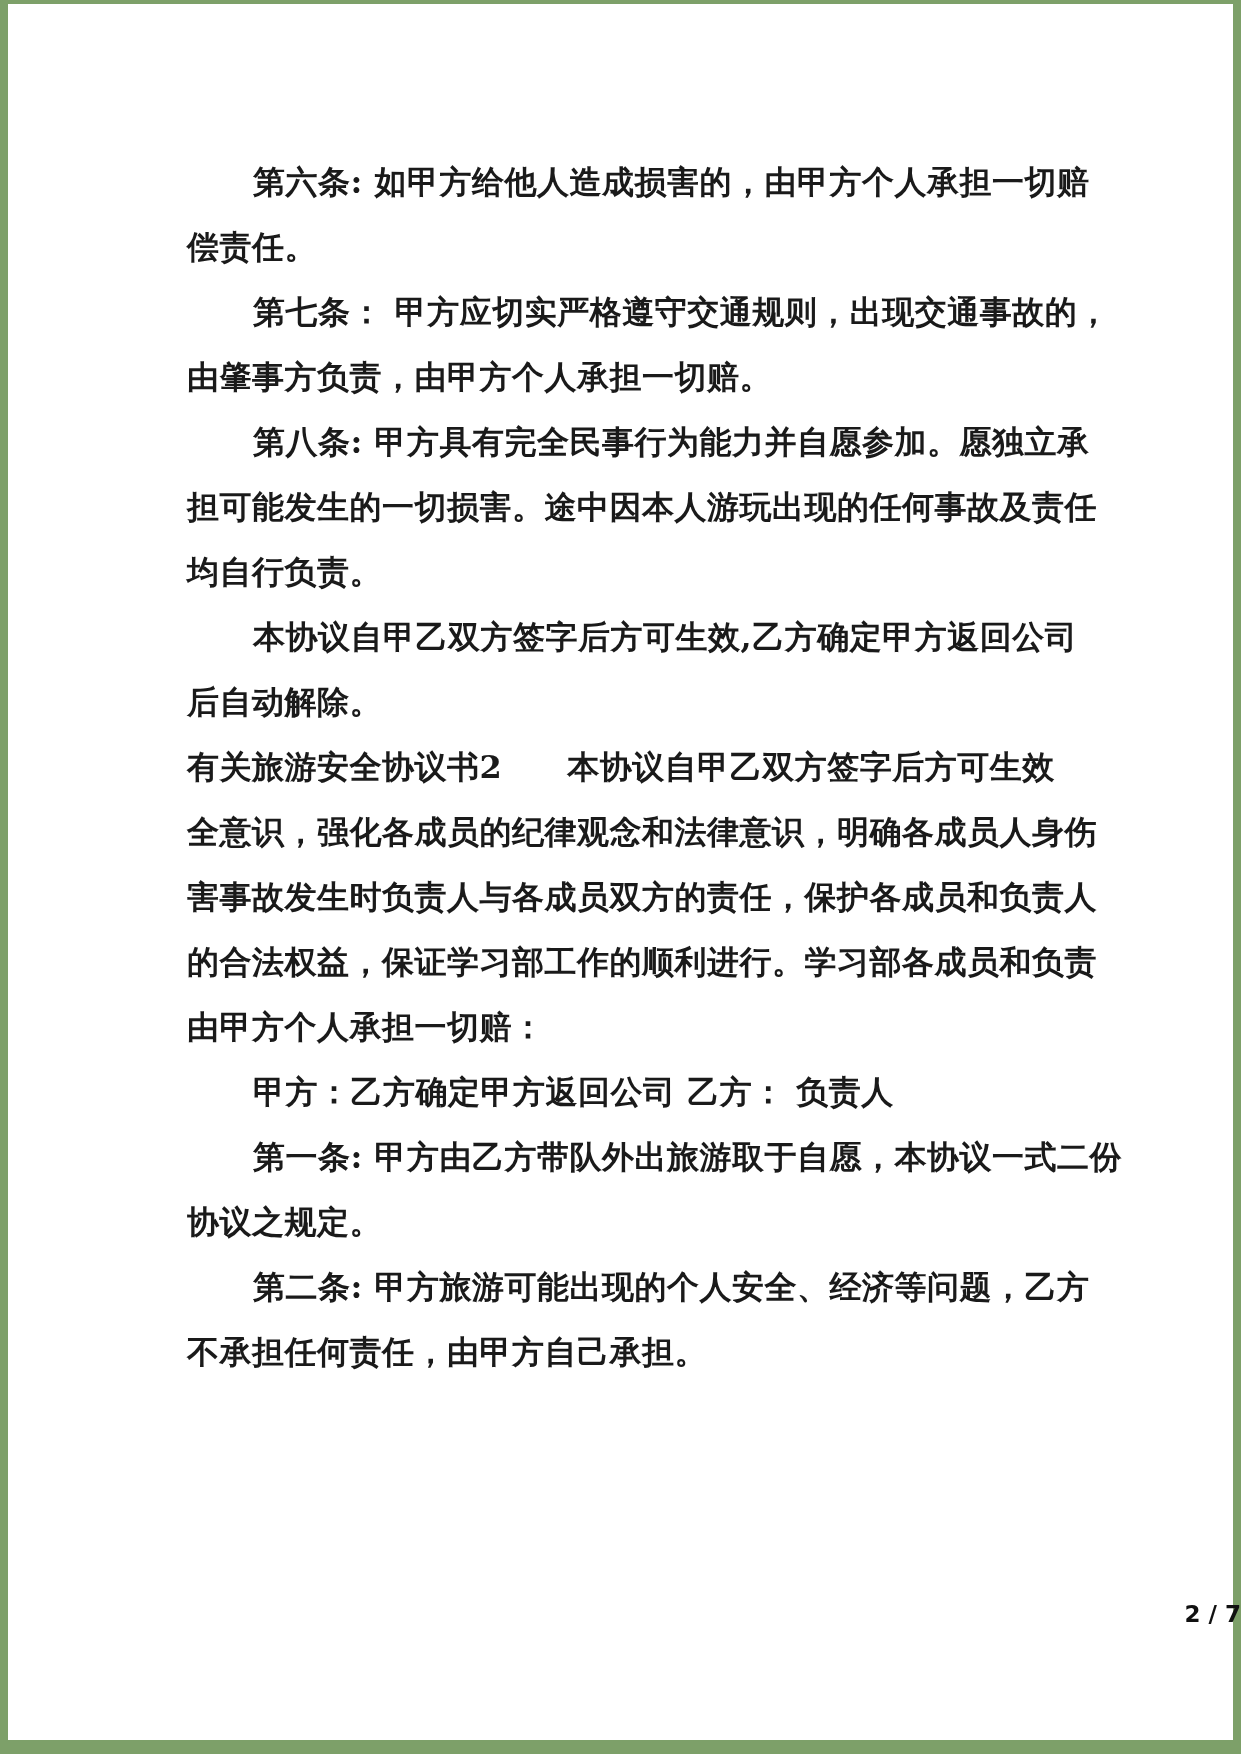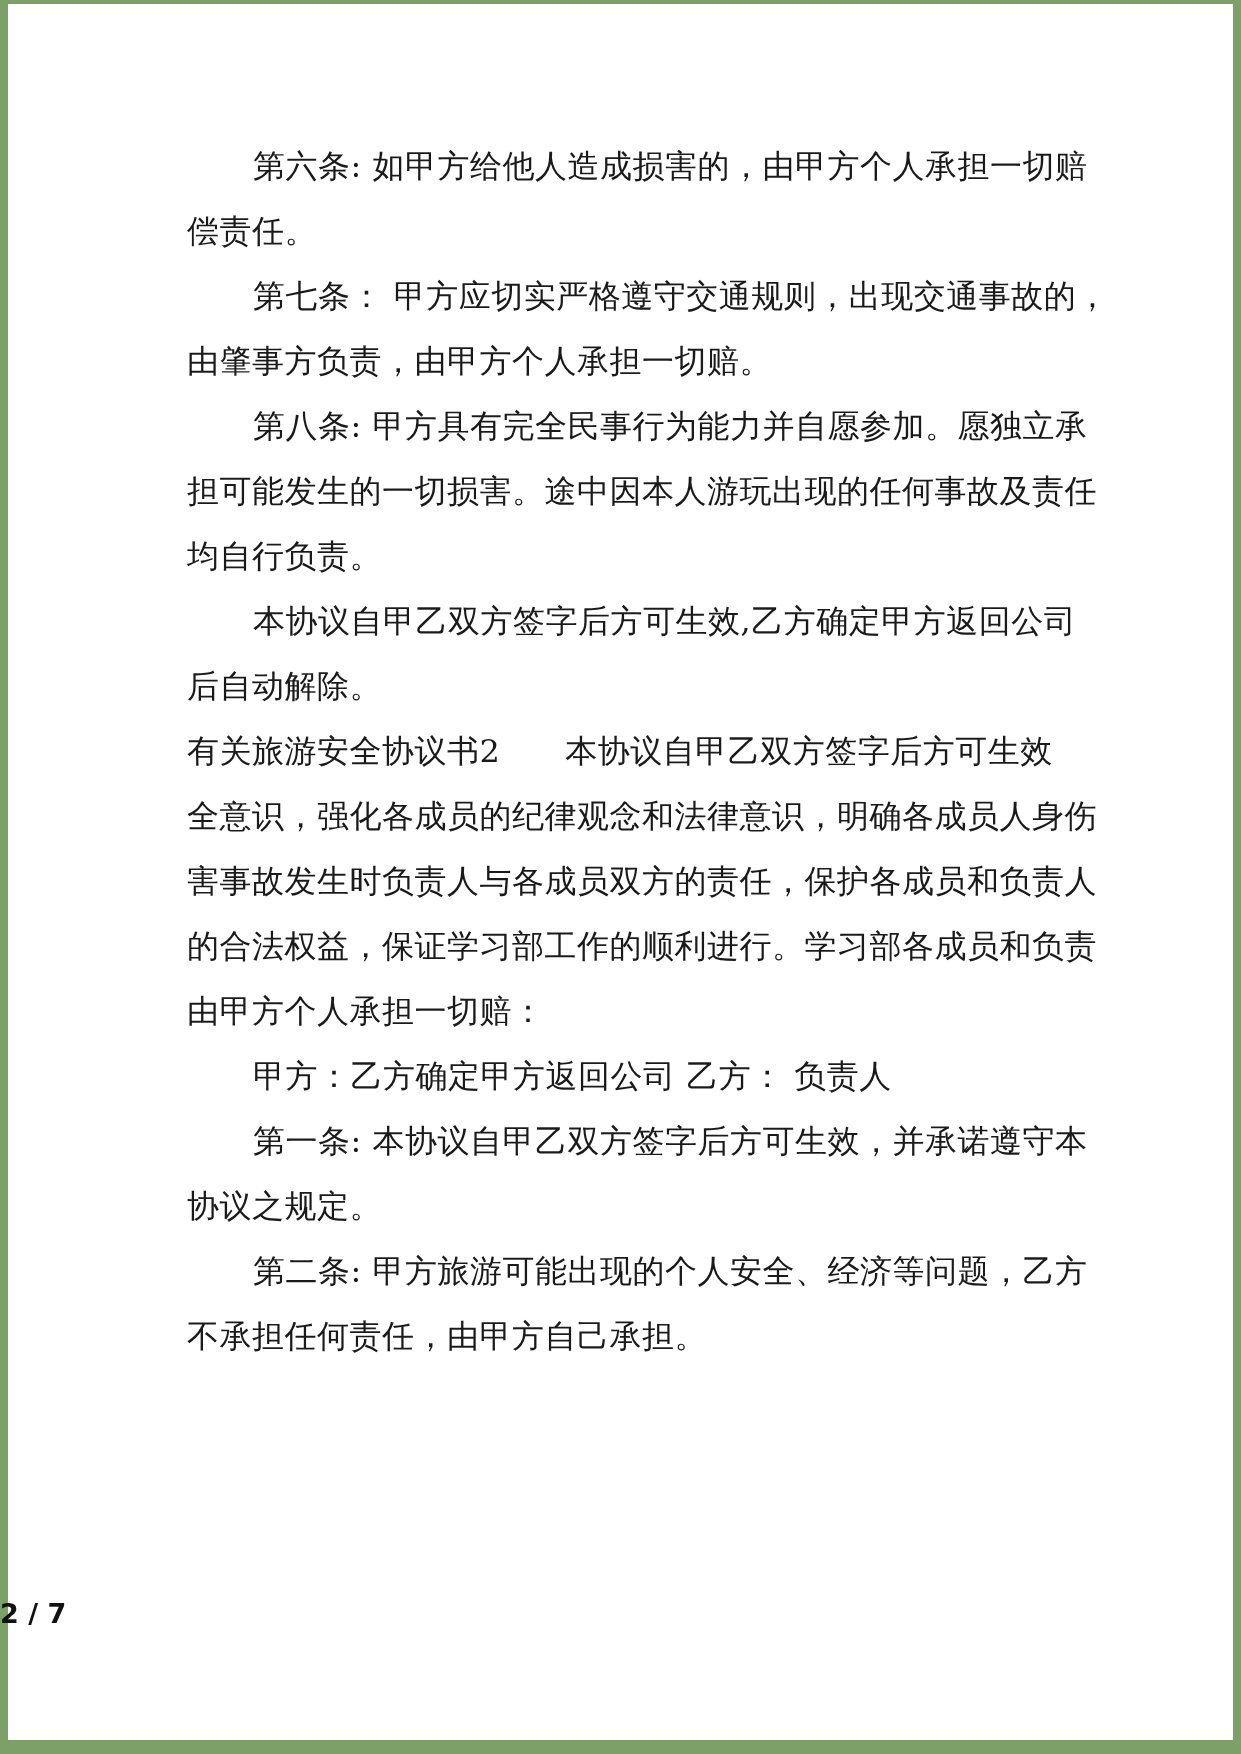--- a/index.html
+++ b/index.html
@@ -15,47 +15,48 @@
     background: #7DA069;
   }
   .page-border.top    { left: 0; top: 0; width: 100%; height: 4px; }
   .page-border.bottom { left: 0; bottom: 0; width: 100%; height: 14px; }
   .page-border.left   { left: 0; top: 0; width: 8px; height: 100%; }
   .page-border.right  { right: 0; top: 0; width: 8px; height: 100%; }
 
   .doc-body {
     position: absolute;
     left: 187px;
-    top: 134px;
+    top: 150px;
     width: 900px;
     font-family: "DejaVu Serif", "Liberation Serif", serif;
     font-size: 32px;
     color: #1a1a1a;
-    font-weight: 400;
+    font-weight: 700;
   }
   .line {
     height: 65px;
     line-height: 65px;
     white-space: pre;
     letter-spacing: 0.5px;
   }
   .line.indent { padding-left: 66px; }
 
   .page-number {
     position: absolute;
     left: 0;
     right: 0;
     top: 1598px;
     height: 32px;
     line-height: 32px;
-    text-align: left;
+    text-align: right;
     font-family: "DejaVu Sans", "Liberation Sans", sans-serif;
     font-weight: 700;
-    font-size: 27px;
+    font-size: 23px;
     color: #111111;
+    padding-left: 7px;
   }
 </style>
 </head>
 <body style="background: rgb(255, 255, 255);">
 
 <div class="page-border top" style="background: rgb(125, 160, 105);"></div>
 <div class="page-border bottom" style="background: rgb(125, 160, 105);"></div>
 <div class="page-border left" style="background: rgb(125, 160, 105);"></div>
 <div class="page-border right" style="background: rgb(125, 160, 105);"></div>
 
@@ -68,19 +69,19 @@
     <div class="line">担可能发生的一切损害。途中因本人游玩出现的任何事故及责任</div>
     <div class="line">均自行负责。</div>
     <div class="line indent">本协议自甲乙双方签字后方可生效,乙方确定甲方返回公司</div>
     <div class="line">后自动解除。</div>
     <div class="line">有关旅游安全协议书2　　本协议自甲乙双方签字后方可生效</div>
     <div class="line">全意识，强化各成员的纪律观念和法律意识，明确各成员人身伤</div>
     <div class="line">害事故发生时负责人与各成员双方的责任，保护各成员和负责人</div>
     <div class="line">的合法权益，保证学习部工作的顺利进行。学习部各成员和负责</div>
     <div class="line">由甲方个人承担一切赔：</div>
     <div class="line indent">甲方：乙方确定甲方返回公司 乙方： 负责人</div>
-    <div class="line indent">第一条: 本协议自甲乙双方签字后方可生效，并承诺遵守本</div>
+    <div class="line indent">第一条: 甲方由乙方带队外出旅游取于自愿，本协议一式二份</div>
     <div class="line">协议之规定。</div>
     <div class="line indent">第二条: 甲方旅游可能出现的个人安全、经济等问题，乙方</div>
     <div class="line">不承担任何责任，由甲方自己承担。</div>
   </div>
 
 <div class="page-number">2 / 7</div>
 
 </body></html>

